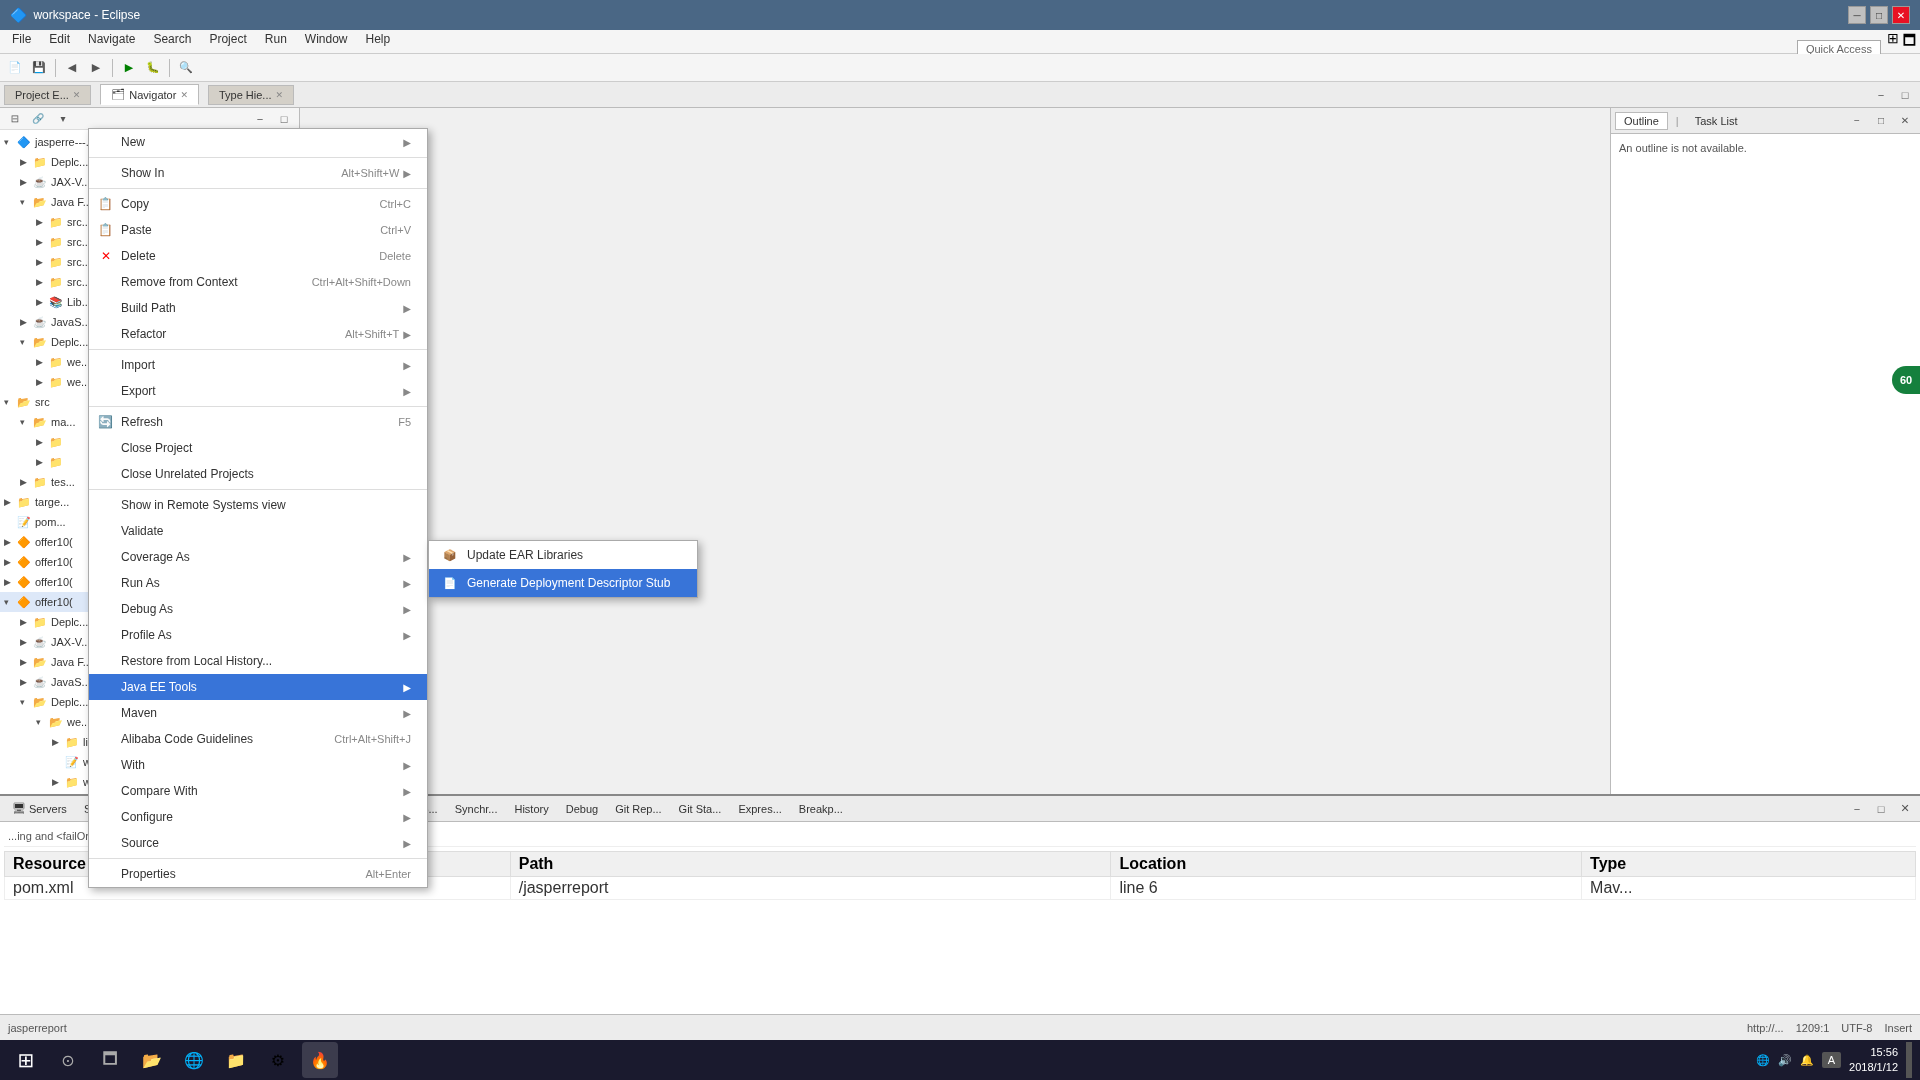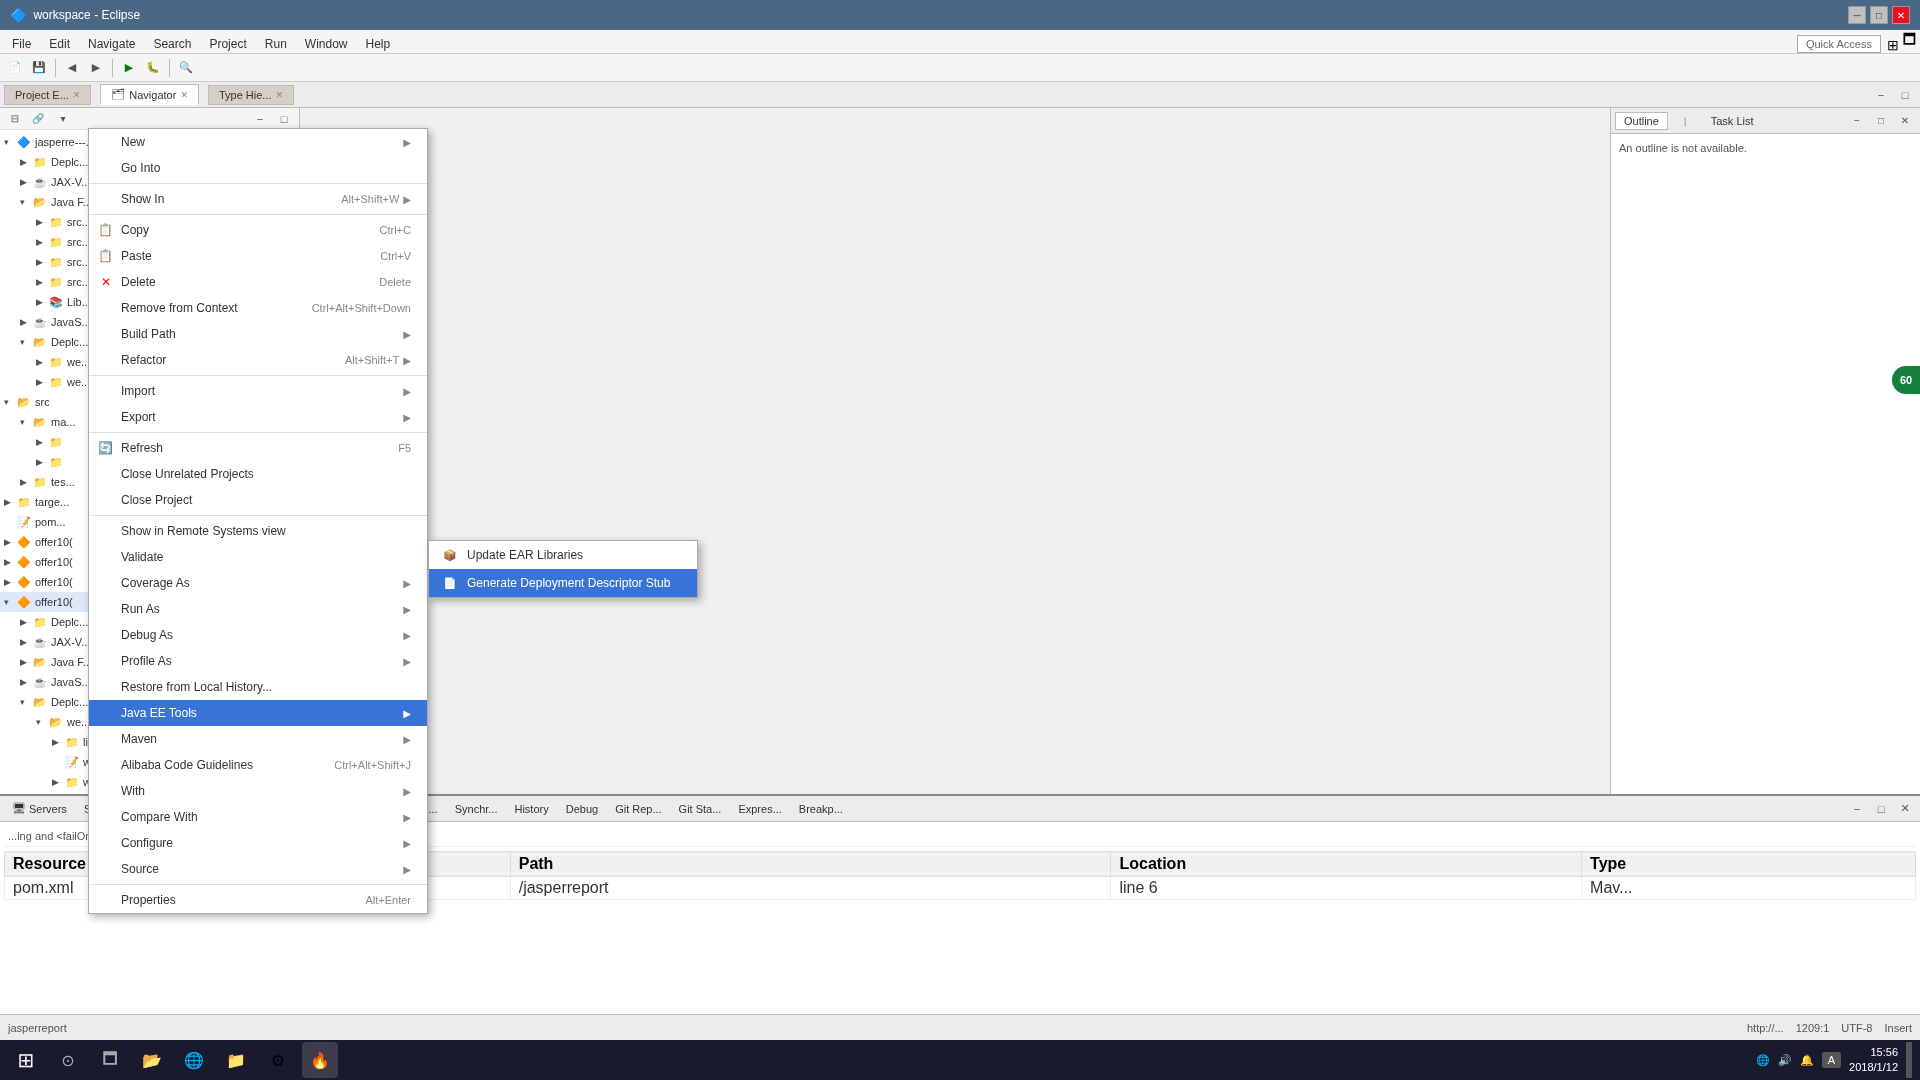--- a/index.html
+++ b/index.html
@@ -43,21 +43,21 @@
       font-size: 10px;
       cursor: pointer;
       color: #333;
     }
 
     
     #menu-bar {
       background: #f5f5f5;
       height: 24px;
       display: flex;
-      align-items: flex-end;
+      align-items: flex-start;
       padding: 0 4px;
       border-bottom: 1px solid #ccc;
       gap: 2px;
     }
     .menu-item {
       padding: 2px 8px;
       cursor: pointer;
       color: #333;
     }
 
@@ -211,21 +211,21 @@
       display: flex;
       flex-direction: column;
     }
     #right-panel-tabs {
       background: #ececec;
       height: 26px;
       display: flex;
       align-items: center;
       border-bottom: 1px solid #bbb;
       padding: 0 4px;
-      gap: 12px;
+      gap: 4px;
     }
     .right-panel-tab {
       padding: 2px 8px;
       font-size: 11px;
       cursor: pointer;
       color: #333;
     }
     .right-panel-tab.active {
       background: white;
       border: 1px solid #bbb;
@@ -818,24 +818,20 @@
     <span>UTF-8</span>
     <span>Insert</span>
   </div>
 
   <div id="context-menu">
     <div class="ctx-item">
       <span class="ctx-icon"></span>
       <span class="ctx-label">New</span>
       <span class="ctx-arrow">▶</span>
     </div>
-    <div class="ctx-item">
-      <span class="ctx-icon"></span>
-      <span class="ctx-label">Go Into</span>
-    </div>
     <div class="ctx-separator"></div>
     <div class="ctx-item">
       <span class="ctx-icon"></span>
       <span class="ctx-label">Show In</span>
       <span class="ctx-shortcut">Alt+Shift+W</span>
       <span class="ctx-arrow">▶</span>
     </div>
     <div class="ctx-separator"></div>
     <div class="ctx-item">
       <span class="ctx-icon">📋</span>
@@ -880,25 +876,25 @@
       <span class="ctx-arrow">▶</span>
     </div>
     <div class="ctx-separator"></div>
     <div class="ctx-item">
       <span class="ctx-icon">🔄</span>
       <span class="ctx-label">Refresh</span>
       <span class="ctx-shortcut">F5</span>
     </div>
     <div class="ctx-item">
       <span class="ctx-icon"></span>
+      <span class="ctx-label">Close Project</span>
+    </div>
+    <div class="ctx-item">
+      <span class="ctx-icon"></span>
       <span class="ctx-label">Close Unrelated Projects</span>
-    </div>
-    <div class="ctx-item">
-      <span class="ctx-icon"></span>
-      <span class="ctx-label">Close Project</span>
     </div>
     <div class="ctx-separator"></div>
     <div class="ctx-item">
       <span class="ctx-icon"></span>
       <span class="ctx-label">Show in Remote Systems view</span>
     </div>
     <div class="ctx-item">
       <span class="ctx-icon"></span>
       <span class="ctx-label">Validate</span>
     </div>

